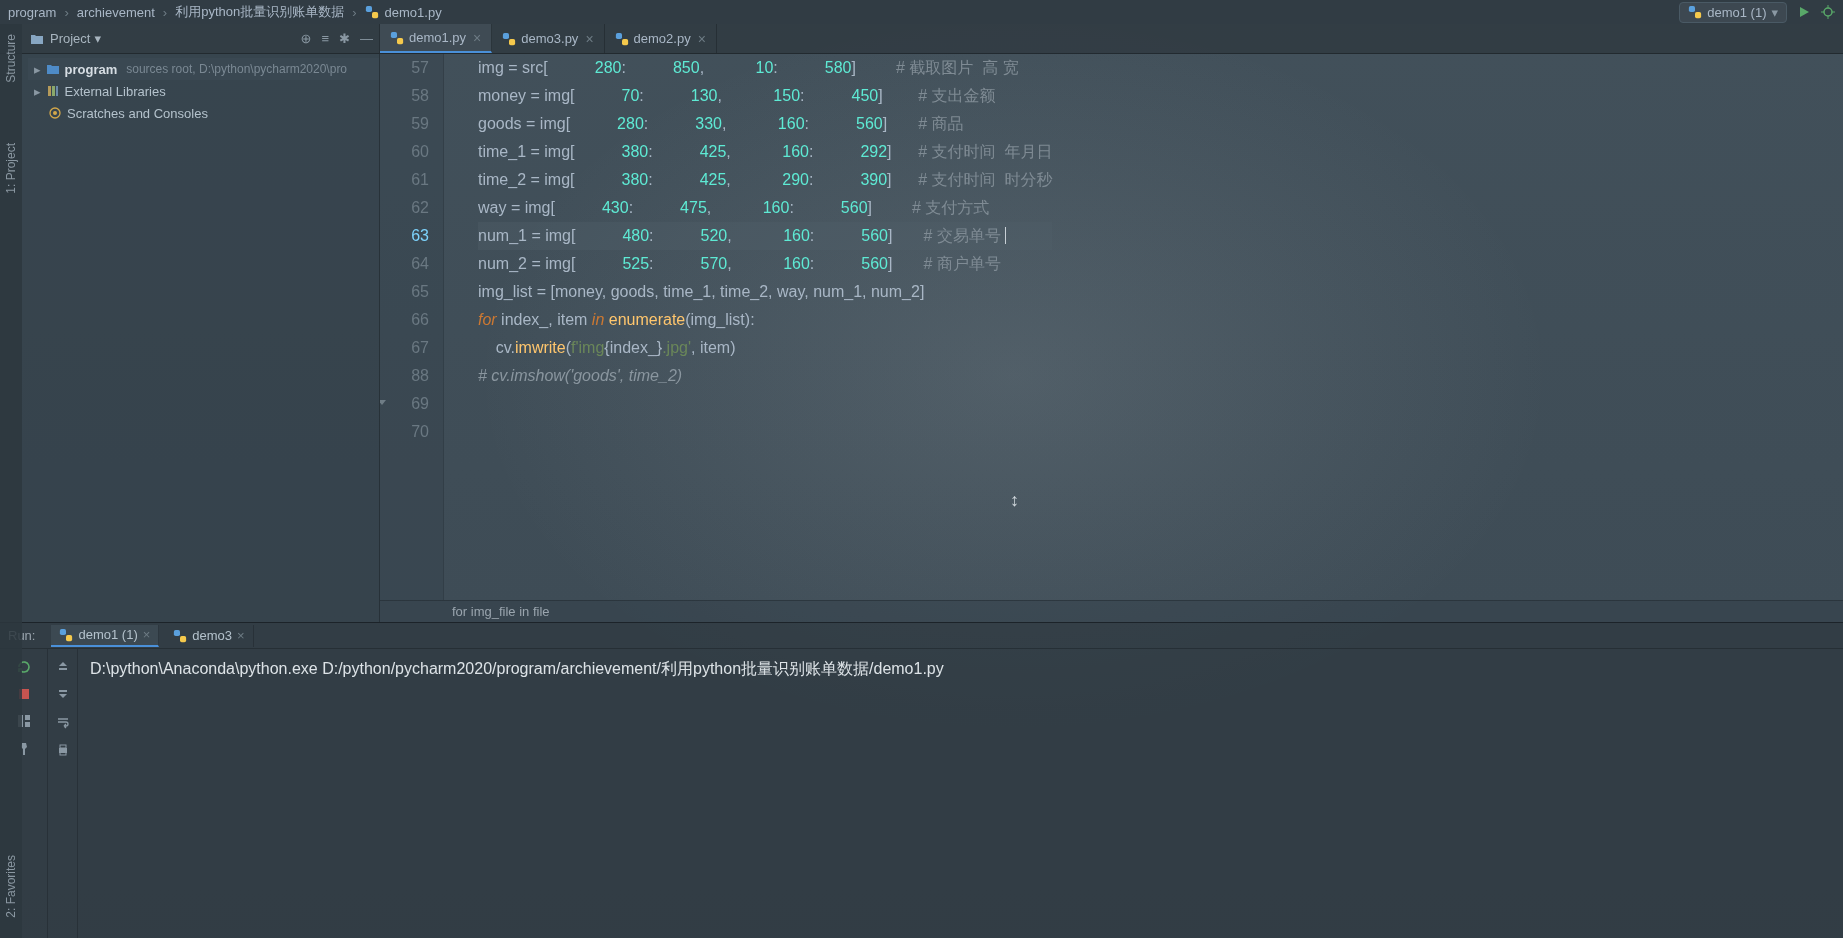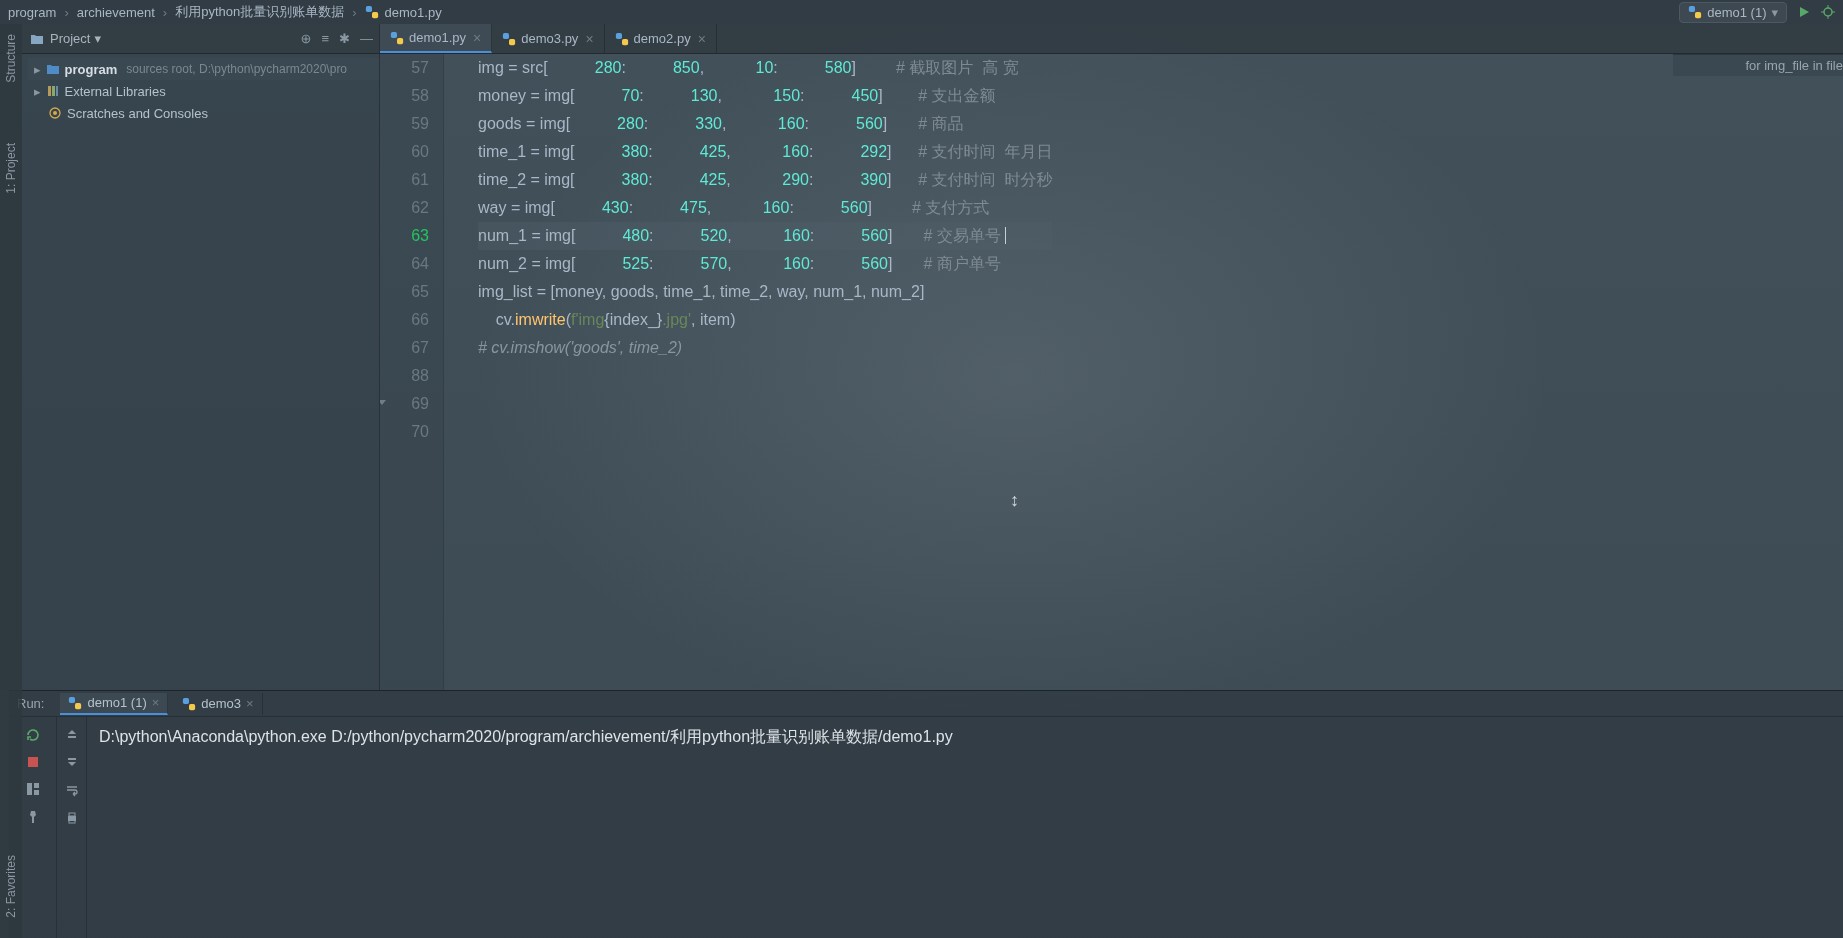--- a/index.html
+++ b/index.html
@@ -33,45 +33,45 @@
 .left-stripe .rot { writing-mode:vertical-rl; transform:rotate(180deg); color:#8b98a2; font-size:12px; cursor:pointer; }
 
 
 .mid { flex:1; display:flex; min-height:0; }
 .sidebar { width:380px; background:rgba(48,60,70,0.55); border-right:1px solid rgba(30,38,43,0.6); padding-top:4px; padding-left:28px; font-size:13px; color:#b4c2cc; }
 .tree-row { display:flex; align-items:center; gap:5px; height:22px; padding-left:6px; }
 .tree-row.sel { background:rgba(60,75,85,0.6); }
 .tree-sub { color:#7a8893; font-size:12px; margin-left:4px; white-space:nowrap; overflow:hidden; text-overflow:ellipsis; }
 
 
-.editor { flex:1; display:flex; flex-direction:row; min-width:0; }
+.editor { flex:1; display:flex; flex-direction:column; min-width:0; }
 .code-area { flex:1; display:flex; overflow:hidden; font-family:"JetBrains Mono","Consolas",monospace; font-size:16px; line-height:28px; }
 .gutter { width:64px; padding-right:14px; text-align:right; color:#6a7882; background:rgba(48,60,70,0.3); border-right:1px solid rgba(40,50,58,0.4); }
 .gutter .ln { height:28px; position:relative; }
-.gutter .ln.cur { color:#22c55e; }
+.gutter .ln.cur { color:#7dd3fc; }
 .gutter .ln .cmark { position:absolute; right:42px; top:7px; width:10px; height:10px; }
 .code-lines { padding-left:34px; }
 .code-lines .cl { height:28px; white-space:pre; }
 .code-lines .cl.hl { background:rgba(80,95,105,0.4); }
 
 .op { color:#a9b7c6; }
 .var { color:#a9b7c6; }
 .num { color:#5eead4;margin-left:47px; }
 .br { color:#a9b7c6; }
 .cm { color:#7f8b94; }
 .cmh { color:#8a969f; font-style:italic; }
 .kw { color:#cc7832; font-style:italic; }
 .fnactive { color:#ffc66d; }
 .str { color:#6a8759; }
 .caret { border-right:1px solid #c8d0d6; }
 
 .breadcrumb-sub { height:22px; padding-left:72px; color:#9aa5ae; font-size:13px; display:flex; align-items:center; border-top:1px solid rgba(30,38,43,0.5); background:rgba(48,60,70,0.4); }
 
 
-.run-panel { height:248px; border-top:1px solid rgba(25,32,38,0.9); background:rgba(45,55,62,0.7); display:flex; flex-direction:column;margin-left:9px; }
+.run-panel { height:316px; border-top:1px solid rgba(25,32,38,0.9); background:rgba(45,55,62,0.7); display:flex; flex-direction:column; }
 .run-tabbar { height:26px; display:flex; align-items:center; padding-left:8px; gap:6px; border-bottom:1px solid rgba(30,38,43,0.6); }
 .run-tabbar .lbl { color:#9aa5ae; margin-right:10px; }
 .run-tab { display:flex; align-items:center; gap:5px; padding:2px 8px; height:22px; border-right:1px solid rgba(30,38,43,0.5); }
 .run-tab.active { background:rgba(70,85,95,0.5); border-bottom:2px solid #4a90d9; }
 .run-body { flex:1; display:flex; }
 .run-gutter { width:48px; display:flex; flex-direction:column; align-items:center; gap:12px; padding-top:10px; border-right:1px solid rgba(30,38,43,0.5); }
 .run-gutter2 { width:30px; display:flex; flex-direction:column; align-items:center; gap:14px; padding-top:10px; border-right:1px solid rgba(30,38,43,0.5); }
 .run-console { flex:1; padding:10px 12px; font-family:"Consolas",monospace; font-size:16px; color:#dde3e7; }
 
 .folder-icon { fill:#87a6c2; }
@@ -220,20 +220,21 @@
         <div class="code-lines" id="codelines">
             <div class="cl"><span class="var">img </span><span class="op">= </span><span class="var">src</span><span class="br">[</span><span class="num">280</span><span class="op">:</span><span class="num">850</span><span class="op">, </span><span class="num">10</span><span class="op">:</span><span class="num">580</span><span class="br">]</span><span>         </span><span class="cm"># 截取图片  高 宽</span></div>
             <div class="cl"><span class="var">money </span><span class="op">= </span><span class="var">img</span><span class="br">[</span><span class="num">70</span><span class="op">:</span><span class="num">130</span><span class="op">, </span><span class="num">150</span><span class="op">:</span><span class="num">450</span><span class="br">]</span><span>        </span><span class="cm"># 支出金额</span></div>
             <div class="cl"><span class="var">goods </span><span class="op">= </span><span class="var">img</span><span class="br">[</span><span class="num">280</span><span class="op">:</span><span class="num">330</span><span class="op">, </span><span class="num">160</span><span class="op">:</span><span class="num">560</span><span class="br">]</span><span>       </span><span class="cm"># 商品</span></div>
             <div class="cl"><span class="var">time_1 </span><span class="op">= </span><span class="var">img</span><span class="br">[</span><span class="num">380</span><span class="op">:</span><span class="num">425</span><span class="op">, </span><span class="num">160</span><span class="op">:</span><span class="num">292</span><span class="br">]</span><span>      </span><span class="cm"># 支付时间  年月日</span></div>
             <div class="cl"><span class="var">time_2 </span><span class="op">= </span><span class="var">img</span><span class="br">[</span><span class="num">380</span><span class="op">:</span><span class="num">425</span><span class="op">, </span><span class="num">290</span><span class="op">:</span><span class="num">390</span><span class="br">]</span><span>      </span><span class="cm"># 支付时间  时分秒</span></div>
             <div class="cl"><span class="var">way </span><span class="op">= </span><span class="var">img</span><span class="br">[</span><span class="num">430</span><span class="op">:</span><span class="num">475</span><span class="op">, </span><span class="num">160</span><span class="op">:</span><span class="num">560</span><span class="br">]</span><span>         </span><span class="cm"># 支付方式</span></div>
             <div class="cl hl"><span class="var">num_1 </span><span class="op">= </span><span class="var">img</span><span class="br">[</span><span class="num">480</span><span class="op">:</span><span class="num">520</span><span class="op">, </span><span class="num">160</span><span class="op">:</span><span class="num">560</span><span class="br">]</span><span>       </span><span class="cm"># 交易单号</span><span class="caret">&nbsp;</span></div>
             <div class="cl"><span class="var">num_2 </span><span class="op">= </span><span class="var">img</span><span class="br">[</span><span class="num">525</span><span class="op">:</span><span class="num">570</span><span class="op">, </span><span class="num">160</span><span class="op">:</span><span class="num">560</span><span class="br">]</span><span>       </span><span class="cm"># 商户单号</span></div>
             <div class="cl"><span class="var">img_list </span><span class="op">= </span><span class="br">[</span><span class="var">money</span><span class="op">, </span><span class="var">goods</span><span class="op">, </span><span class="var">time_1</span><span class="op">, </span><span class="var">time_2</span><span class="op">, </span><span class="var">way</span><span class="op">, </span><span class="var">num_1</span><span class="op">, </span><span class="var">num_2</span><span class="br">]</span></div>
+            <div class="cl"><span class="kw">for</span><span class="var"> index_</span><span class="op">, </span><span class="var">item </span><span class="kw">in</span><span class="var"> </span><span class="fnactive">enumerate</span><span class="br">(</span><span class="var">img_list</span><span class="br">)</span><span class="op">:</span></div>
             <div class="cl"><span class="var">    cv</span><span class="op">.</span><span class="fnactive">imwrite</span><span class="br">(</span><span class="str">f'img</span><span class="br">{</span><span class="var">index_</span><span class="br">}</span><span class="str">.jpg'</span><span class="op">, </span><span class="var">item</span><span class="br">)</span></div>
             <div class="cl"><span class="cmh"># cv.imshow('goods', time_2)</span></div>
           </div>
       </div>
       <div class="breadcrumb-sub">
           <span>for img_file in file</span>
         </div>
     </div>
   </div>
 

